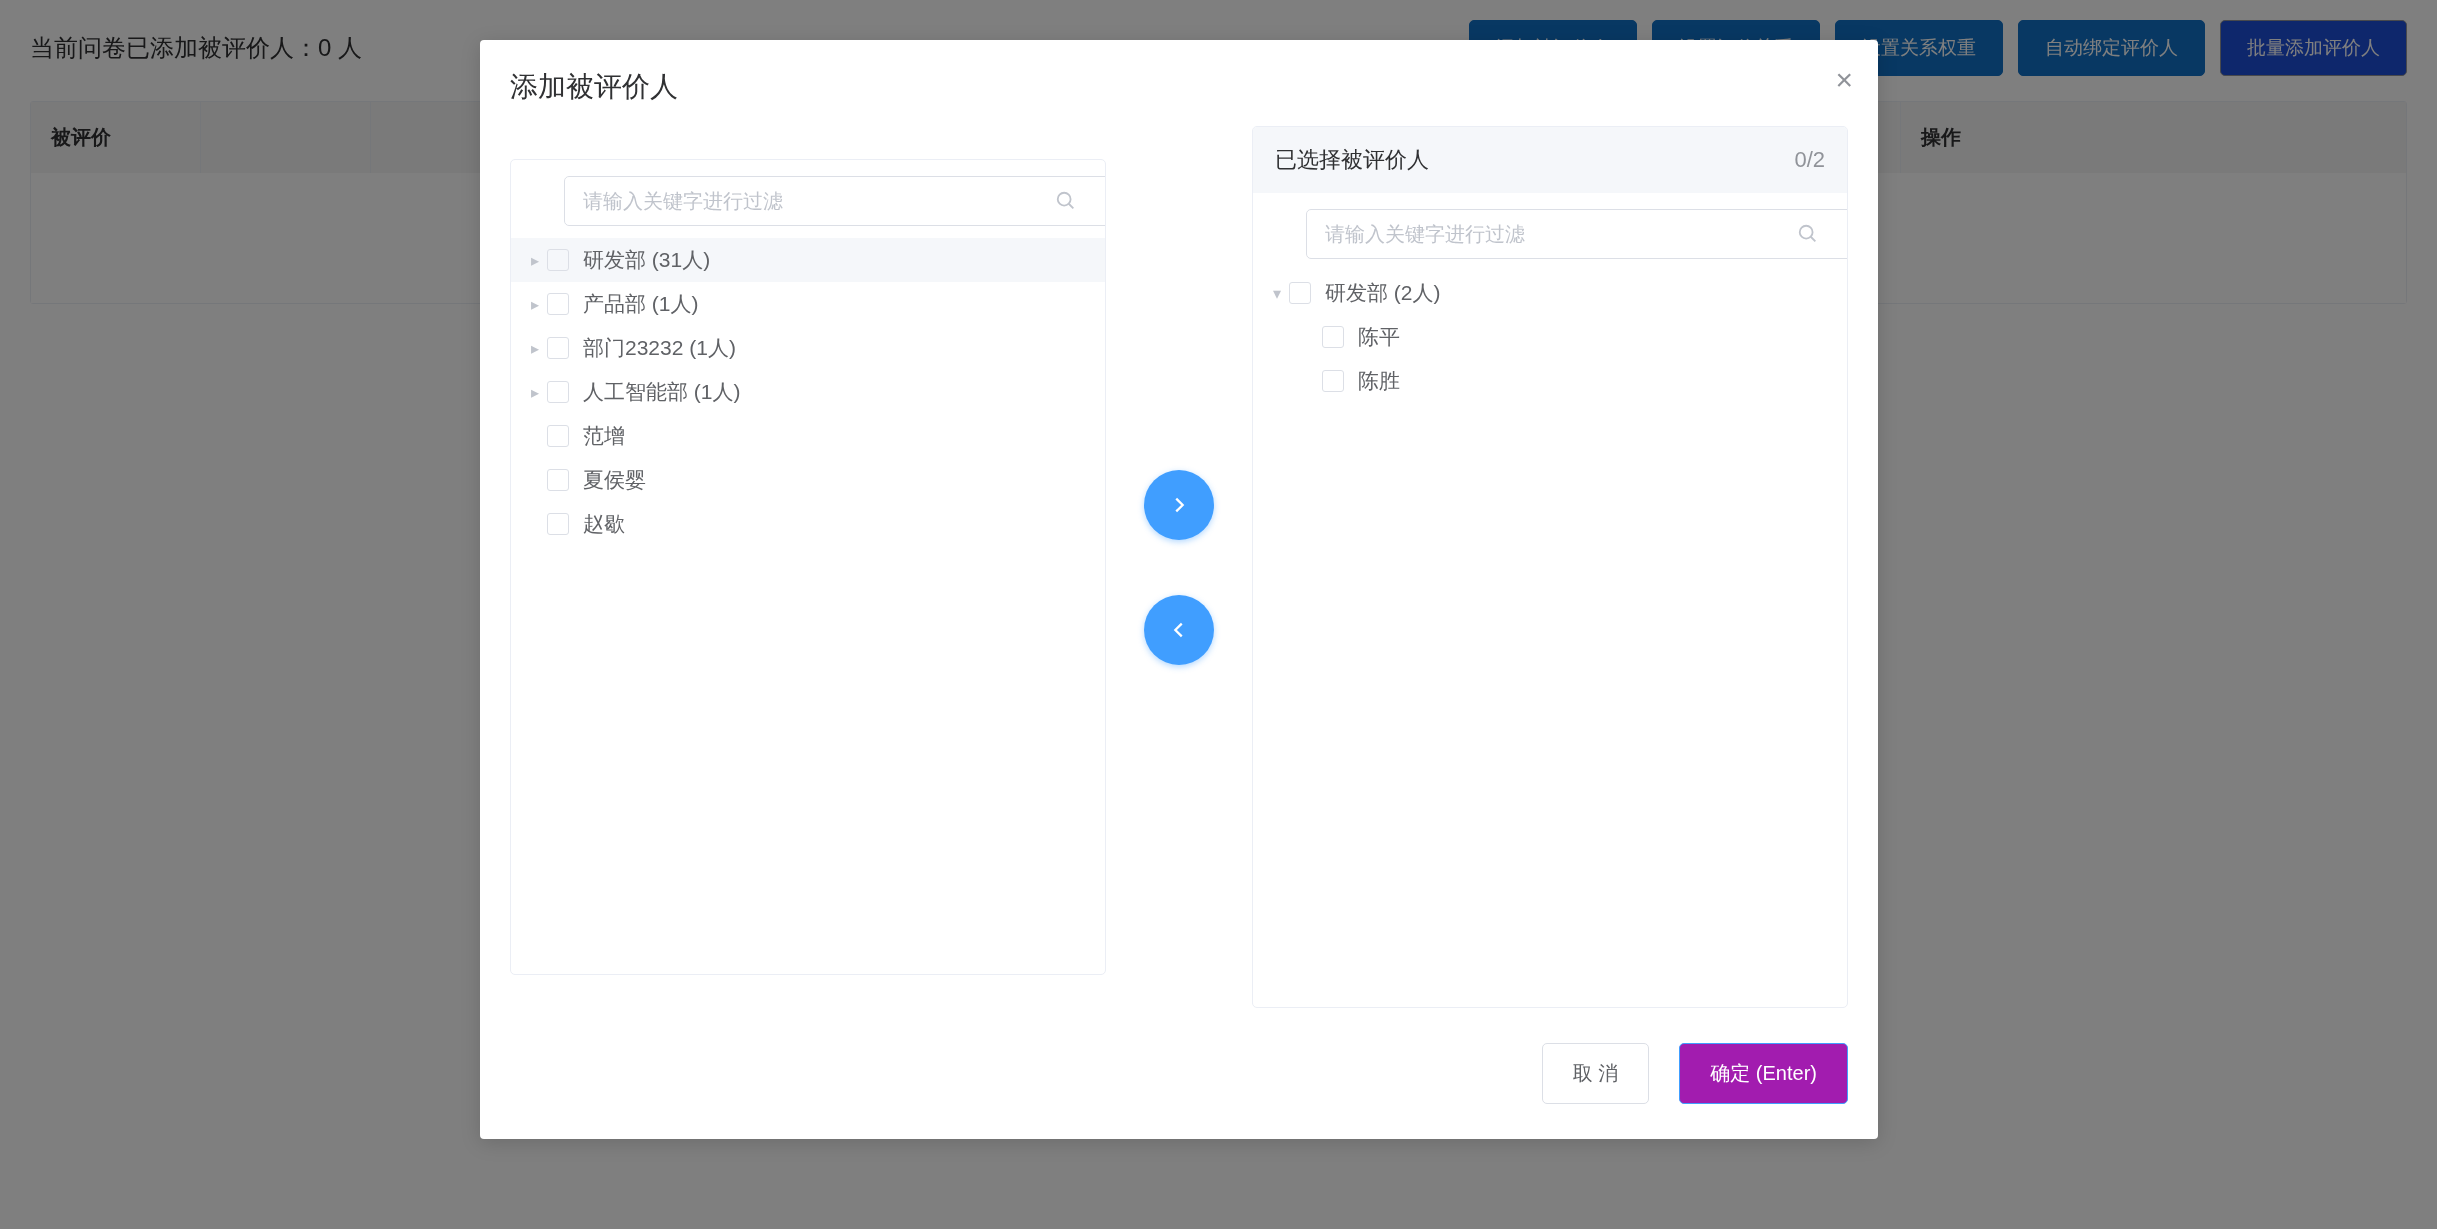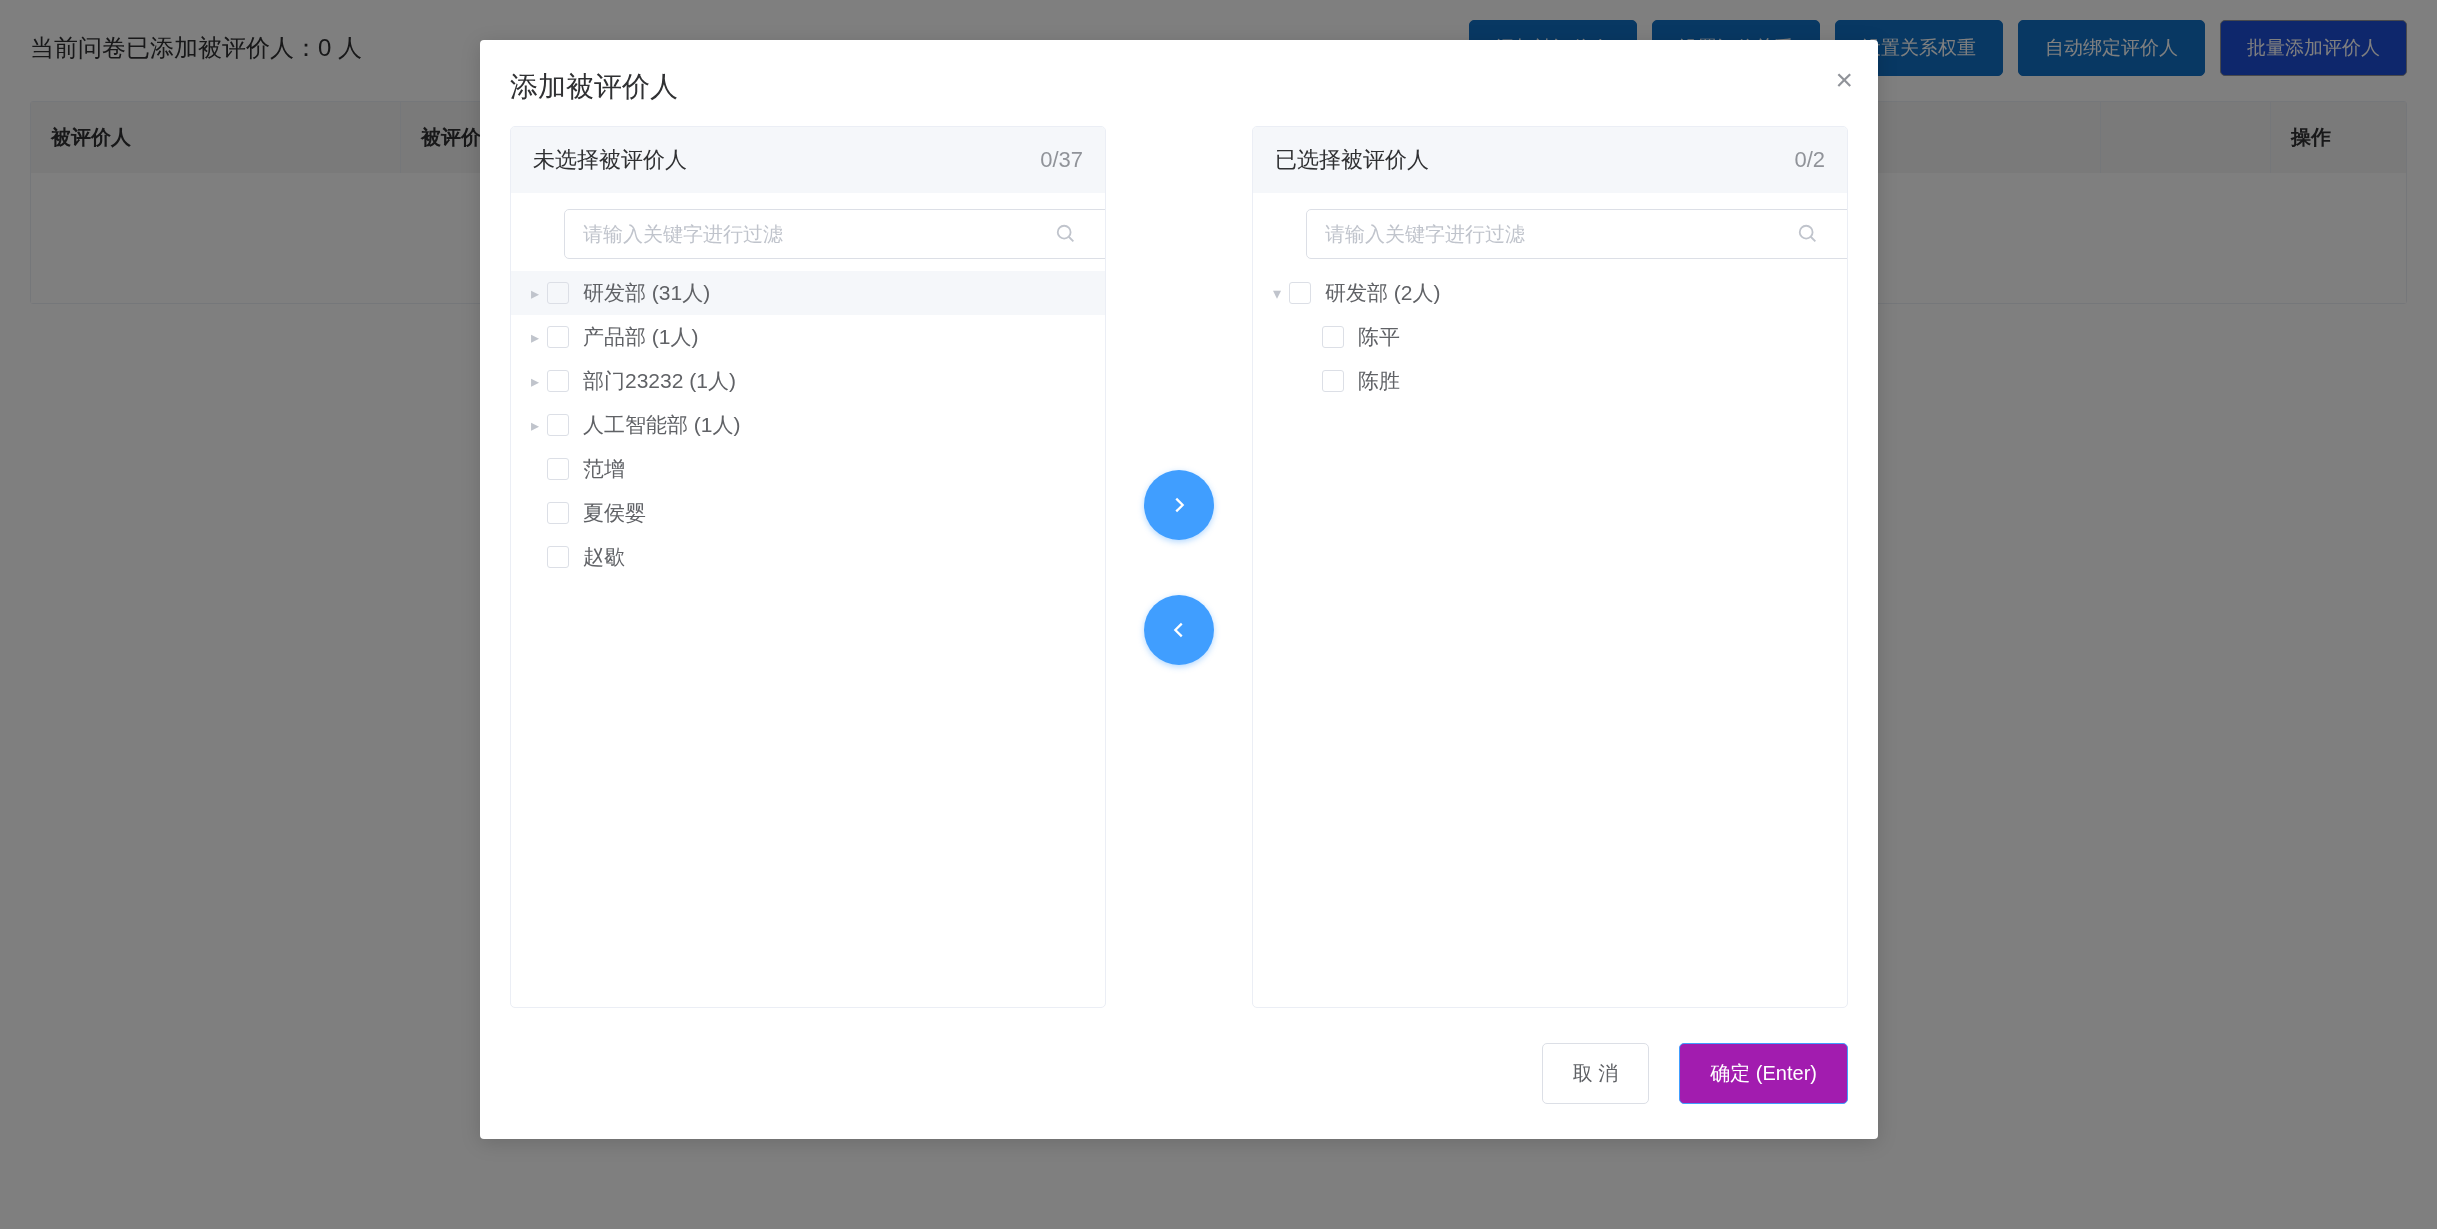--- a/index.html
+++ b/index.html
@@ -68,21 +68,20 @@
     <div class="bg-actions">
       <div class="btn btn-primary">添加被评价人</div>
       <div class="btn btn-primary">设置评价关系</div>
       <div class="btn btn-primary">设置关系权重</div>
       <div class="btn btn-primary">自动绑定评价人</div>
       <div class="btn btn-info">批量添加评价人</div>
     </div>
   </div>
   <div class="bg-table">
     <div class="bg-table-head">
-      <div class="bg-th col-a">被评价人</div>
       <div class="bg-th col-b">被评价</div>
       <div class="bg-th col-c"></div>
       <div class="bg-th col-d"></div>
       <div class="bg-th col-e"></div>
       <div class="bg-th col-f">操作</div>
     </div>
     <div class="bg-table-body"></div>
   </div>
 </div>
 
@@ -90,24 +89,20 @@
 
 <div class="dialog">
   <div class="dialog-header">
     <div class="dialog-title">添加被评价人</div>
     <div class="dialog-close">×</div>
   </div>
   <div class="dialog-body">
     <div class="transfer">
 
       <div class="panel">
-        <div class="panel-header">
-          <span>未选择被评价人</span>
-          <span class="panel-count">0/37</span>
-        </div>
         <div class="panel-filter">
           <div class="filter-wrap">
             <input class="filter-input" placeholder="请输入关键字进行过滤" style="">
             <span class="search-icon">
               <svg viewBox="0 0 24 24" fill="none" stroke="currentColor" stroke-width="2">
                   <circle cx="10" cy="10" r="7"></circle>
                   <line x1="20" y1="20" x2="15" y2="15"></line>
                 </svg>
             </span>
           </div>

